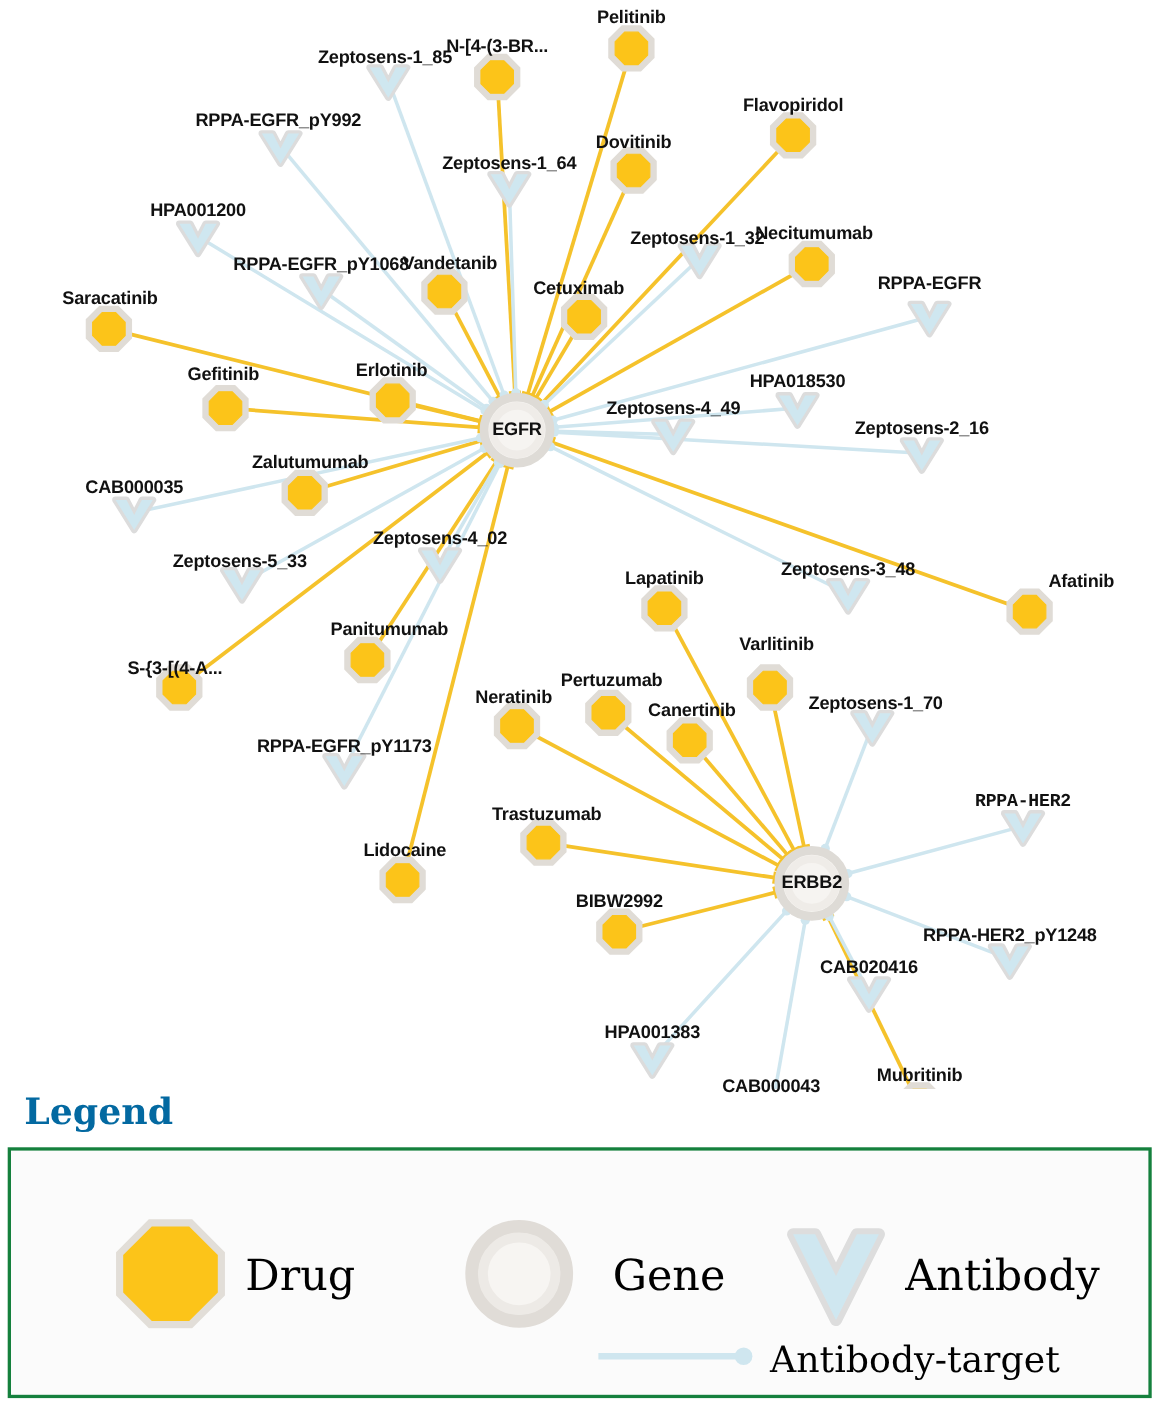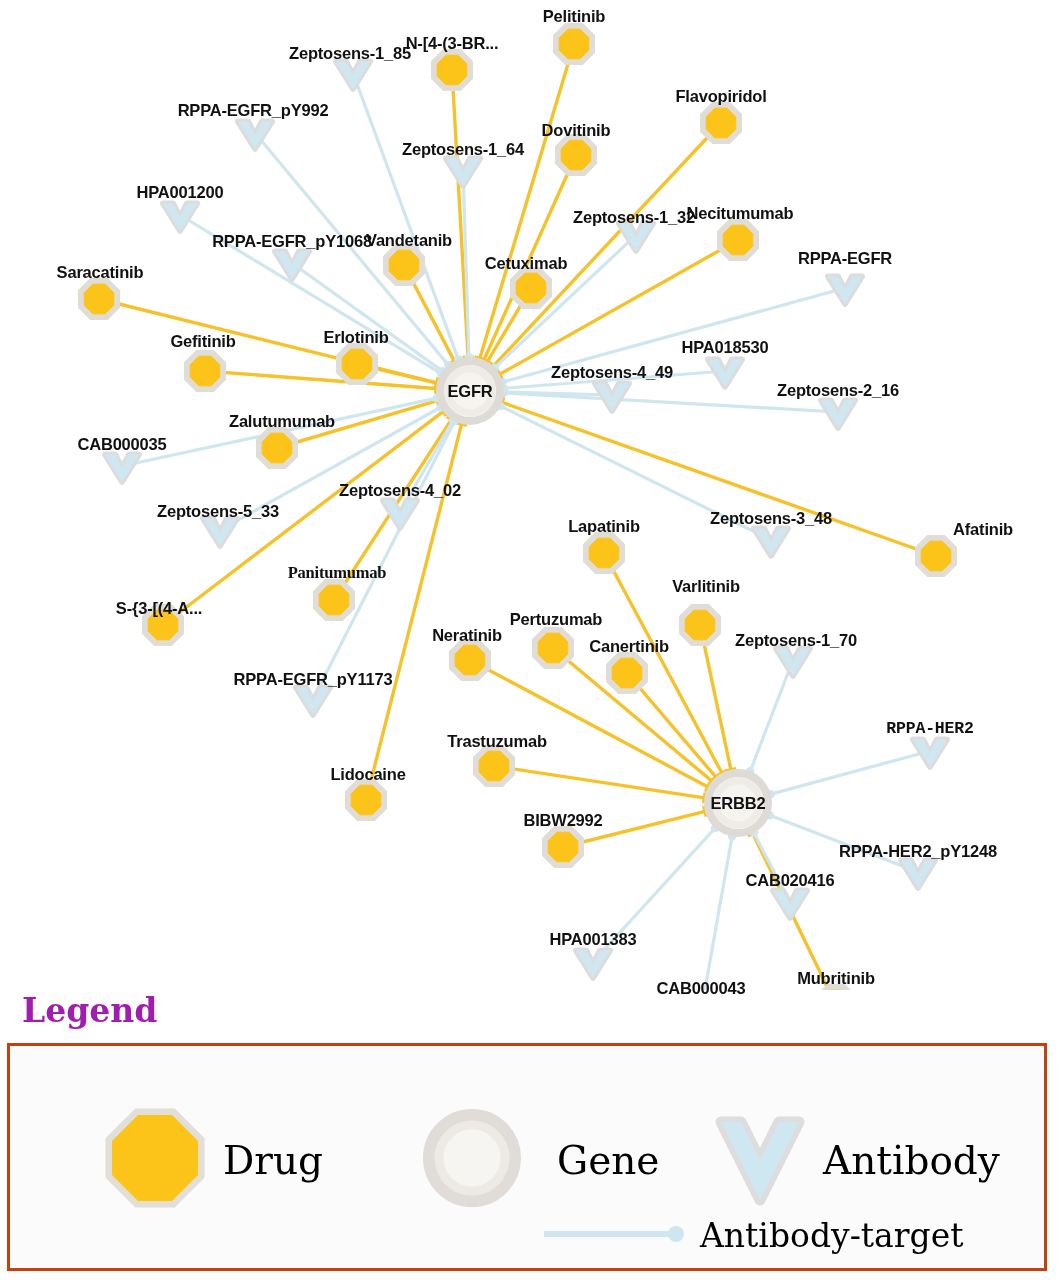--- a/index.html
+++ b/index.html
@@ -42,29 +42,29 @@
     width: 1059px;
     height: 295px;
   }
   .legend-title {
     position: absolute;
     left: 22px;
     top: 6px;
     font-family: "DejaVu Serif", serif;
     font-size: 33px;
     font-weight: bold;
-    color: #a21caf;
+    color: #0369a1;
   }
   .legend-box {
     position: absolute;
     left: 7px;
     top: 58px;
     width: 1040px;
     height: 228px;
-    border: 3px solid #c2410c;
+    border: 3px solid #15803d;
     background: #fbfbfb;
     box-sizing: border-box;
   }
   .legend-row1 {
     position: absolute;
     left: 0;
     top: 62px;
     width: 100%;
     height: 100px;
   }
@@ -282,21 +282,21 @@
     <div class="node-label" style="left: 576px; top: 130px;">Dovitinib</div>
     <div class="node-label" style="left: 740px; top: 213px;">Necitumumab</div>
     <div class="node-label" style="left: 409px; top: 240px;">Vandetanib</div>
     <div class="node-label" style="left: 526px; top: 263px;">Cetuximab</div>
     <div class="node-label" style="left: 100px; top: 272px;">Saracatinib</div>
     <div class="node-label" style="left: 356px; top: 337px;">Erlotinib</div>
     <div class="node-label" style="left: 203px; top: 341px;">Gefitinib</div>
     <div class="node-label" style="left: 282px; top: 421px;">Zalutumumab</div>
     <div class="node-label" style="left: 936px; top: 529px; margin-left: 47px;">Afatinib</div>
     <div class="node-label" style="left: 604px; top: 526px;">Lapatinib</div>
-    <div class="node-label" style="left: 337px; top: 573px; font-family: Liberation Serif, serif;">Panitumumab</div>
+    <div class="node-label" style="left: 354px; top: 573px;">Panitumumab</div>
     <div class="node-label" style="left: 159px; top: 608px;">S-{3-[(4-A...</div>
     <div class="node-label" style="left: 706px; top: 586px; text-align: center;">Varlitinib</div>
     <div class="node-label" style="left: 556px; top: 619px;">Pertuzumab</div>
     <div class="node-label" style="left: 467px; top: 635px;">Neratinib</div>
     <div class="node-label" style="left: 629px; top: 646px;">Canertinib</div>
     <div class="node-label" style="left: 497px; top: 741px;">Trastuzumab</div>
     <div class="node-label" style="left: 368px; top: 774px;">Lidocaine</div>
     <div class="node-label" style="left: 563px; top: 820px;">BIBW2992</div>
     <div class="node-label" style="left: 836px; top: 978px;">Mubritinib</div>
     <div class="node-label" style="left: 350px; top: 53px;">Zeptosens-1_85</div>

